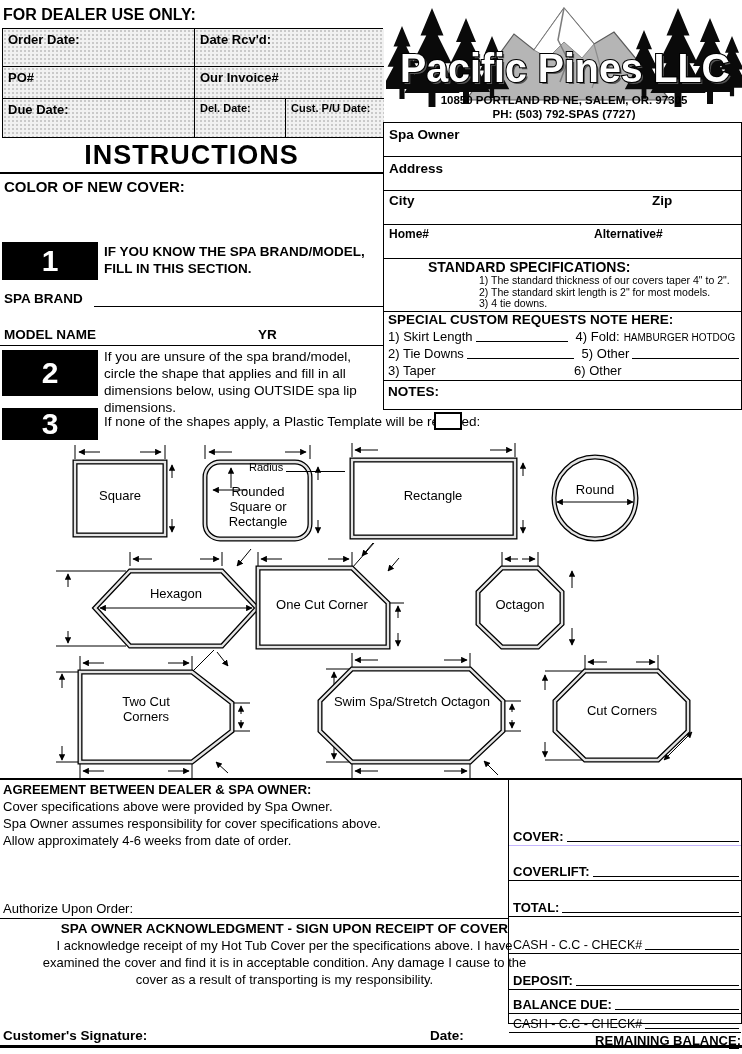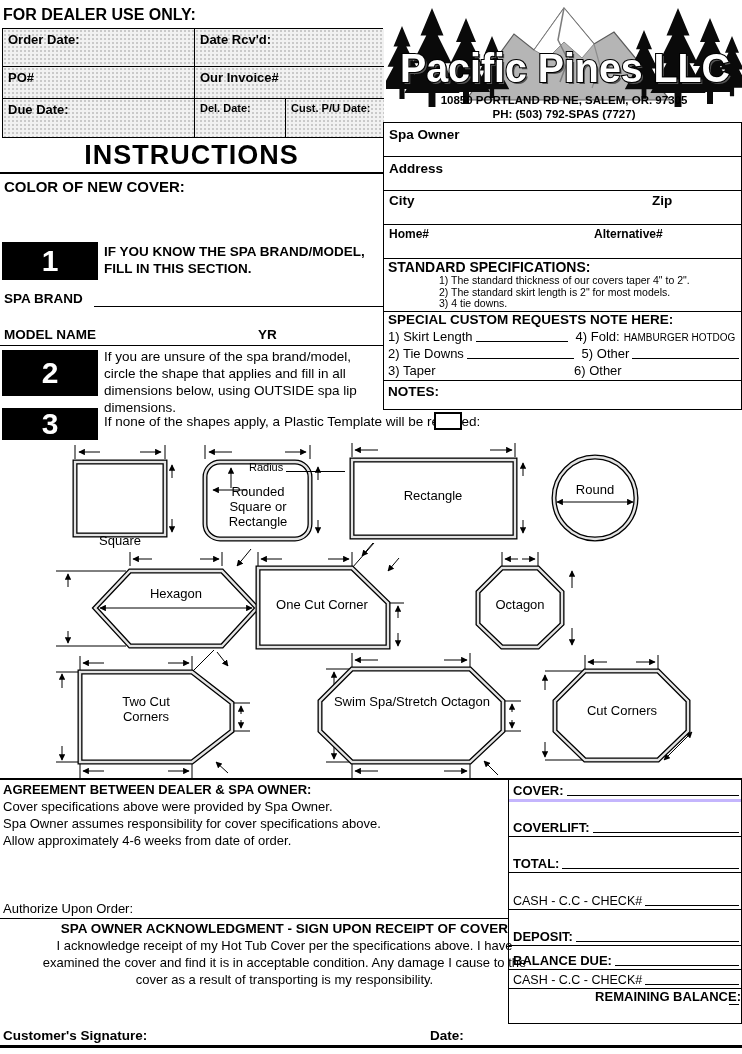--- a/index.html
+++ b/index.html
@@ -75,21 +75,21 @@
     <div style="position:relative;height:34px;border-bottom:1px solid #000;box-sizing:border-box;">
       <span class="b abs" style="left:5px;top:2px;font-size:13.5px;">City</span>
       <span class="b abs" style="left:268px;top:2px;font-size:13.5px;">Zip</span>
     </div>
     <div style="position:relative;height:34px;border-bottom:1px solid #000;box-sizing:border-box;">
       <span class="b abs" style="left:5px;top:2px;font-size:12px;text-align:center;">Home#</span>
       <span class="b abs" style="left:210px;top:2px;font-size:12px;">Alternative#</span>
     </div>
   </div>
 
-  <div class="abs" style="left:383px;top:258px;width:359px;height:54px;box-sizing:border-box;border-left:1px solid #000;border-right:1px solid #000;border-bottom:1px solid #000;">
+  <div class="abs" style="left:383px;top:258px;width:359px;height:54px;box-sizing:border-box;border-left:1px solid #000;border-right:1px solid #000;border-bottom:1px solid #000;padding-left:40px;">
     <div class="b" style="font-size:14px;padding:1px 0 0 4px;">STANDARD SPECIFICATIONS:</div>
     <div style="font-size:10.5px;line-height:11.5px;padding-left:55px;">1) The  standard  thickness of our covers taper 4" to 2".</div>
     <div style="font-size:10.5px;line-height:11.5px;padding-left:55px;">2) The  standard skirt length is 2" for most models.</div>
     <div style="font-size:10.5px;line-height:11.5px;padding-left:55px;">3) 4 tie downs.</div>
   </div>
 
   <div class="abs" style="left:383px;top:312px;width:359px;height:69px;box-sizing:border-box;border-left:1px solid #000;border-right:1px solid #000;border-bottom:1px solid #000;">
     <div class="b" style="font-size:13.5px;padding:0 0 0 4px;">SPECIAL CUSTOM REQUESTS NOTE HERE:</div>
     <div class="row" style="height:17px;padding-left:4px;">
       <span style="font-size:13px;white-space:nowrap;">1) Skirt Length</span>
@@ -289,21 +289,21 @@
         <line class="dim" x1="545" y1="320" x2="583" y2="320"></line>
       <line class="dim" x1="545" y1="250" x2="545" y2="235" marker-end="url(#arr)"></line>
       <line class="dim" x1="545" y1="302" x2="545" y2="317" marker-end="url(#arr)"></line>
       <line class="dim" x1="678" y1="306" x2="692" y2="292" marker-end="url(#arr)"></line>
       <line class="dim" x1="678" y1="306" x2="664" y2="320" marker-end="url(#arr)"></line>
       <polygon class="so" points="555,261 585,231 658,231 688,261 688,291 658,320 585,320 555,291"></polygon>
       <polygon class="si" points="555,261 585,231 658,231 688,261 688,291 658,320 585,320 555,291"></polygon>
     </g>
   </svg>
 
-  <div class="shape-label abs" style="left:78px;top:488px;width:84px;margin-top:45px;">Square</div>
+  <div class="shape-label abs" style="left:78px;top:488px;width:84px;">Square</div>
   <div class="abs" style="left:249px;top:461px;width:98px;display:flex;align-items:flex-end;">
     <span style="font-size:11px;">Radius</span>
       <span class="fl" style="margin-bottom:1px;"></span>
   </div>
   <div class="shape-label abs" style="left:212px;top:484px;width:92px;">Rounded Square or Rectangle</div>
   <div class="shape-label abs" style="left:368px;top:488px;width:130px;">Rectangle</div>
   <div class="shape-label abs" style="left:565px;top:482px;width:60px;">Round</div>
   <div class="shape-label abs" style="left:118px;top:586px;width:116px;">Hexagon</div>
   <div class="shape-label abs" style="left:262px;top:597px;width:120px;">One Cut Corner</div>
   <div class="shape-label abs" style="left:484px;top:597px;width:72px;">Octagon</div>
@@ -321,21 +321,21 @@
   <div class="abs" style="left:3px;top:901px;font-size:13px;">Authorize Upon Order:</div>
   <div class="abs" style="left:140px;top:898px;width:360px;height:18px;"></div>
   <div class="hline" style="left:0;top:918px;width:509px;"></div>
 
   <div class="abs" style="left:0;top:921px;width:509px;text-align:center;padding-left:30px;">
     <div class="b" style="font-size:13.5px;">SPA OWNER ACKNOWLEDGMENT - SIGN UPON RECEIPT OF COVER</div>
     <div style="font-size:13px;line-height:17px;padding:1px 4px 0 4px;">I acknowledge receipt of my Hot Tub Cover per the specifications above. I have examined the cover and find it is in acceptable condition. Any damage I cause to the cover as a result of transporting is my responsibility.</div>
   </div>
 
   <div class="abs" style="left:508px;top:778px;width:234px;height:246px;box-sizing:border-box;border-left:1px solid #000;border-right:1px solid #000;border-bottom:1px solid #000;">
-    <div class="pay-row" style="height:24px;border-bottom:3px solid #c4b5fd;">
+    <div class="pay-row" style="height:40px;border-bottom:1px solid #c4b5fd;margin-top:28px;">
       <span class="pay-label">COVER:</span>
         <span class="fl"></span>
     </div>
     <div class="pay-row" style="height:35px;border-bottom:1px solid #000;">
       <span class="pay-label">COVERLIFT:</span>
         <span class="fl"></span>
     </div>
     <div class="pay-row" style="height:36px;border-bottom:1px solid #000;">
       <span class="pay-label">TOTAL:</span>
         <span class="fl"></span>

